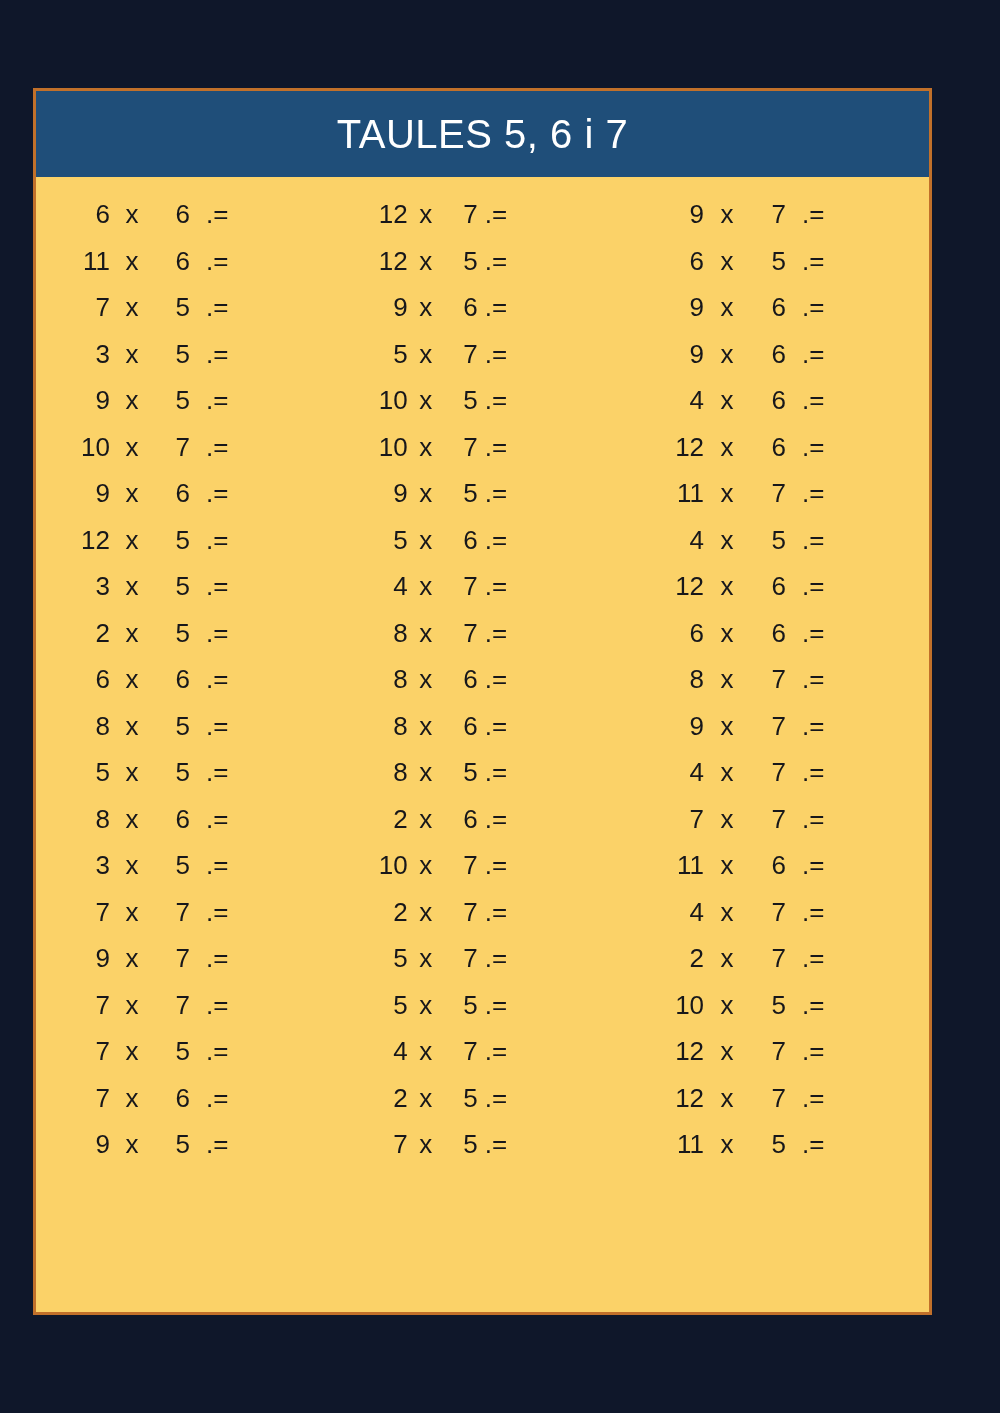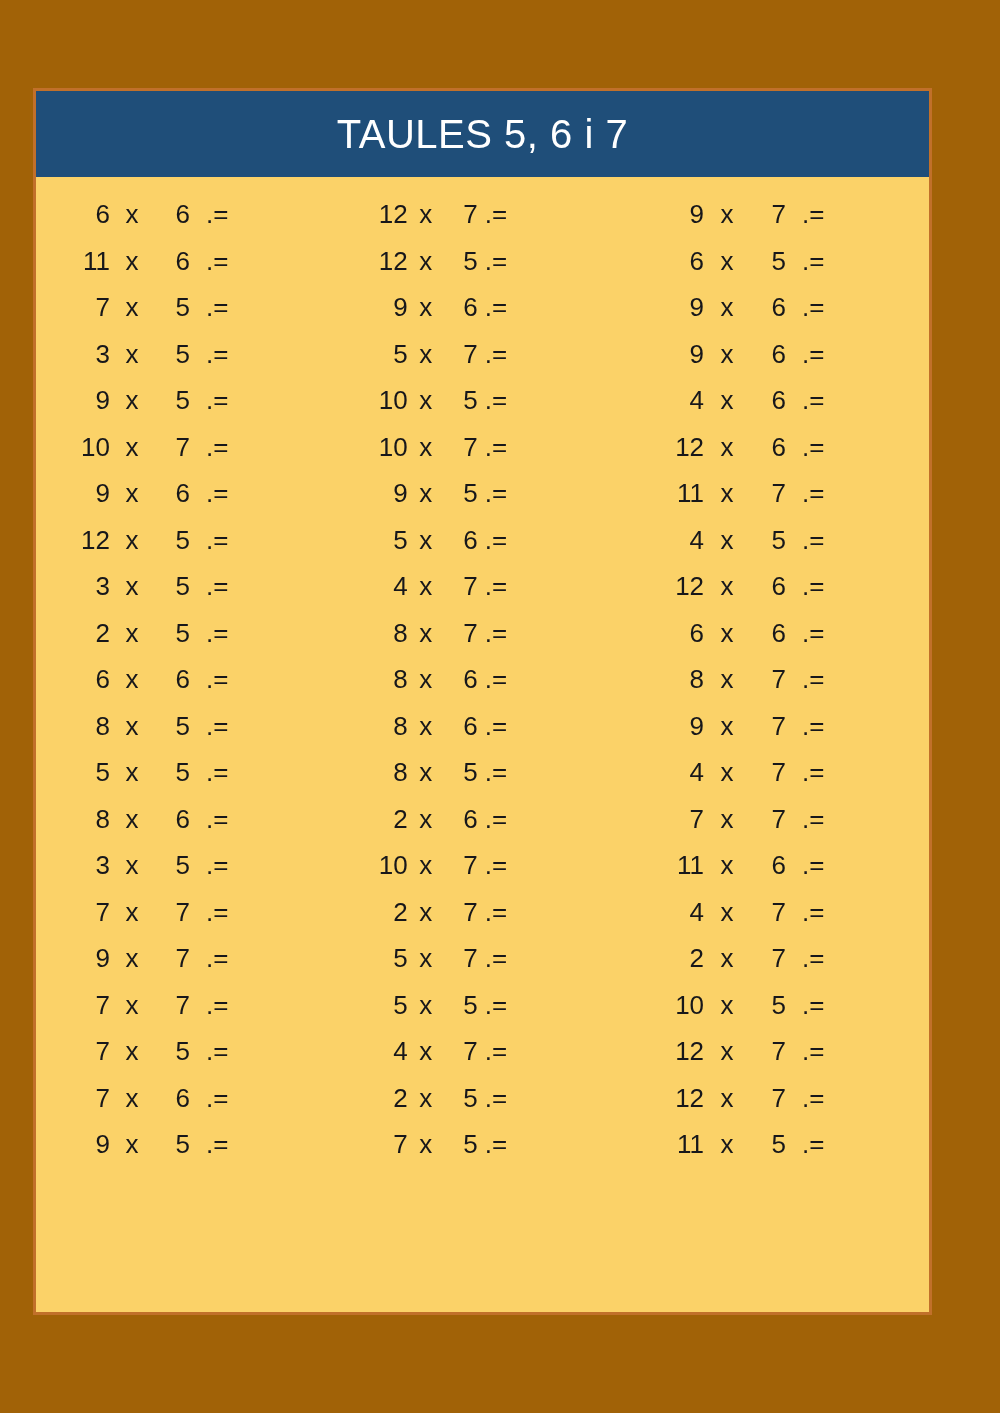--- a/index.html
+++ b/index.html
@@ -11,21 +11,21 @@
     height: 1413px;
     background: #ffffff;
     font-family: "Liberation Sans", sans-serif;
     overflow: hidden;
   }
 
   .page {
     position: relative;
     width: 1000px;
     height: 1413px;
-    background: #a16207;
+    background: #0f172a;
   }
 
   
   .worksheet-card {
     position: absolute;
     left: 33px;
     top: 88px;
     width: 899px;
     height: 1227px;
     box-sizing: border-box;

